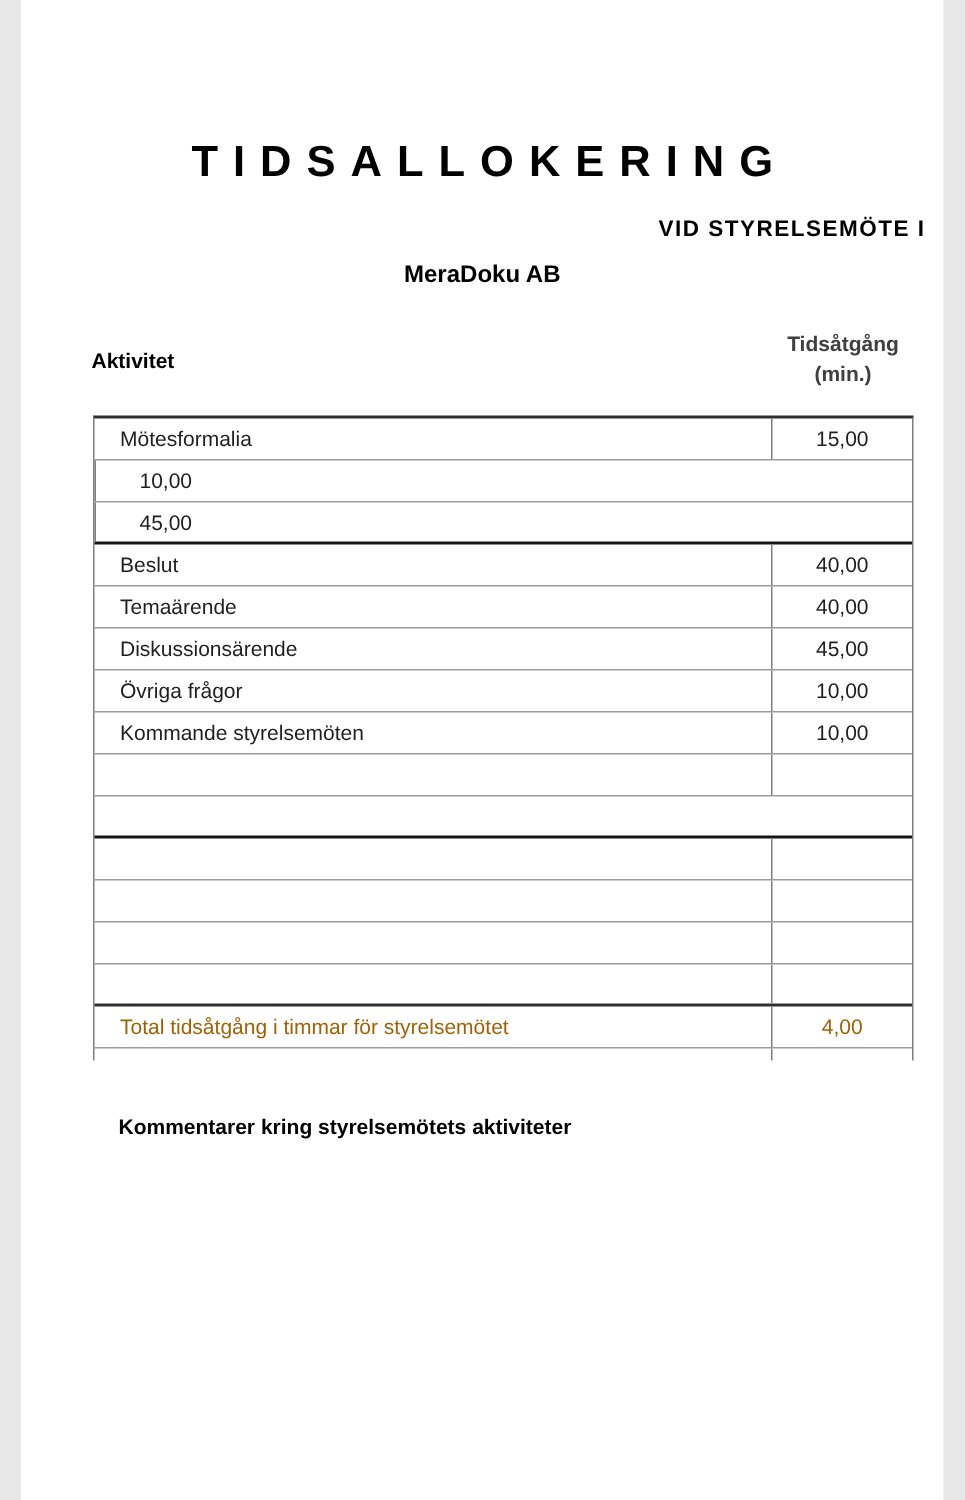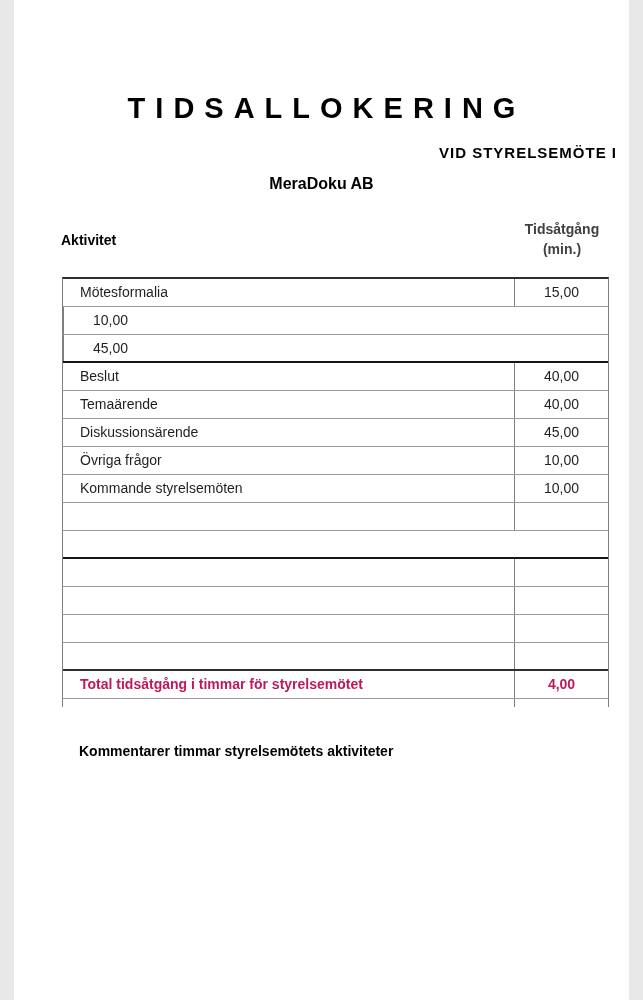--- a/index.html
+++ b/index.html
@@ -63,21 +63,21 @@
   }
   .t-row .cell-value{
     width:94px;box-sizing:border-box;
     border-left:1px solid var(--border_vertical,#7f7f7f);
     text-align:center;
     font-size:14px;
     line-height:26px;
   }
   .t-row.total-row{border-bottom:1px solid var(--border_thin,#9b9b9b);}
   .t-row.total-row .cell-label,
-  .t-row.total-row .cell-value{font-weight:700;color:#be185d;}
+  .t-row.total-row .cell-value{font-weight:400;color:#a16207;}
   .t-row.overflow-row{height:8px;border-bottom:none;}
   .comments-heading{
     position:absolute;left:65px;top:743px;
     font-size:14px;font-weight:700;color:#000;
   }
 </style>
 </head>
 <body>
 
 <div class="page" style="--page_bg: #ffffff; --text: #1f1f1f; --border_thin: #9b9b9b; --border_vertical: #7f7f7f; --border_thick: #161616; --border_dark: #2f2f2f;">
@@ -158,15 +158,15 @@
       <div class="cell-label">Total tidsåtgång i timmar för styrelsemötet</div>
       <div class="cell-value">4,00</div>
     </div>
 
     <div class="t-row overflow-row">
       <div class="cell-label"></div>
       <div class="cell-value"></div>
     </div>
   </div>
 
-  <div class="comments-heading">Kommentarer timmar styrelsemötets aktiviteter</div>
+  <div class="comments-heading">Kommentarer kring styrelsemötets aktiviteter</div>
 
 </div>
 
 </body></html>

